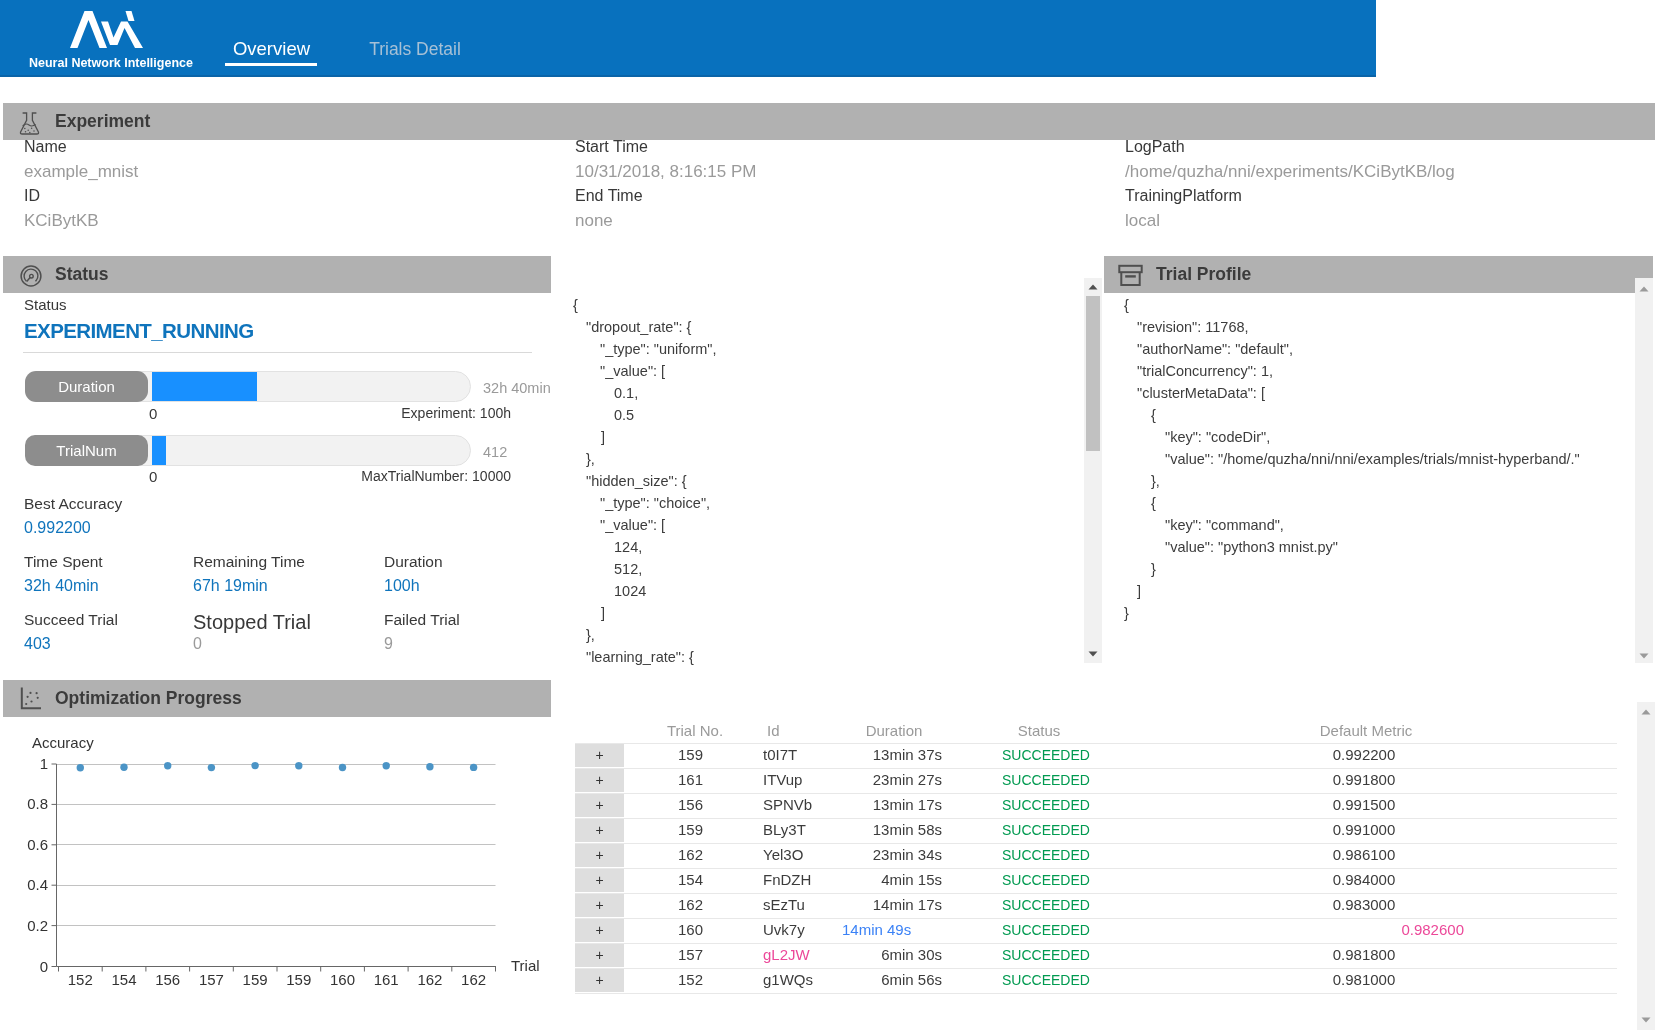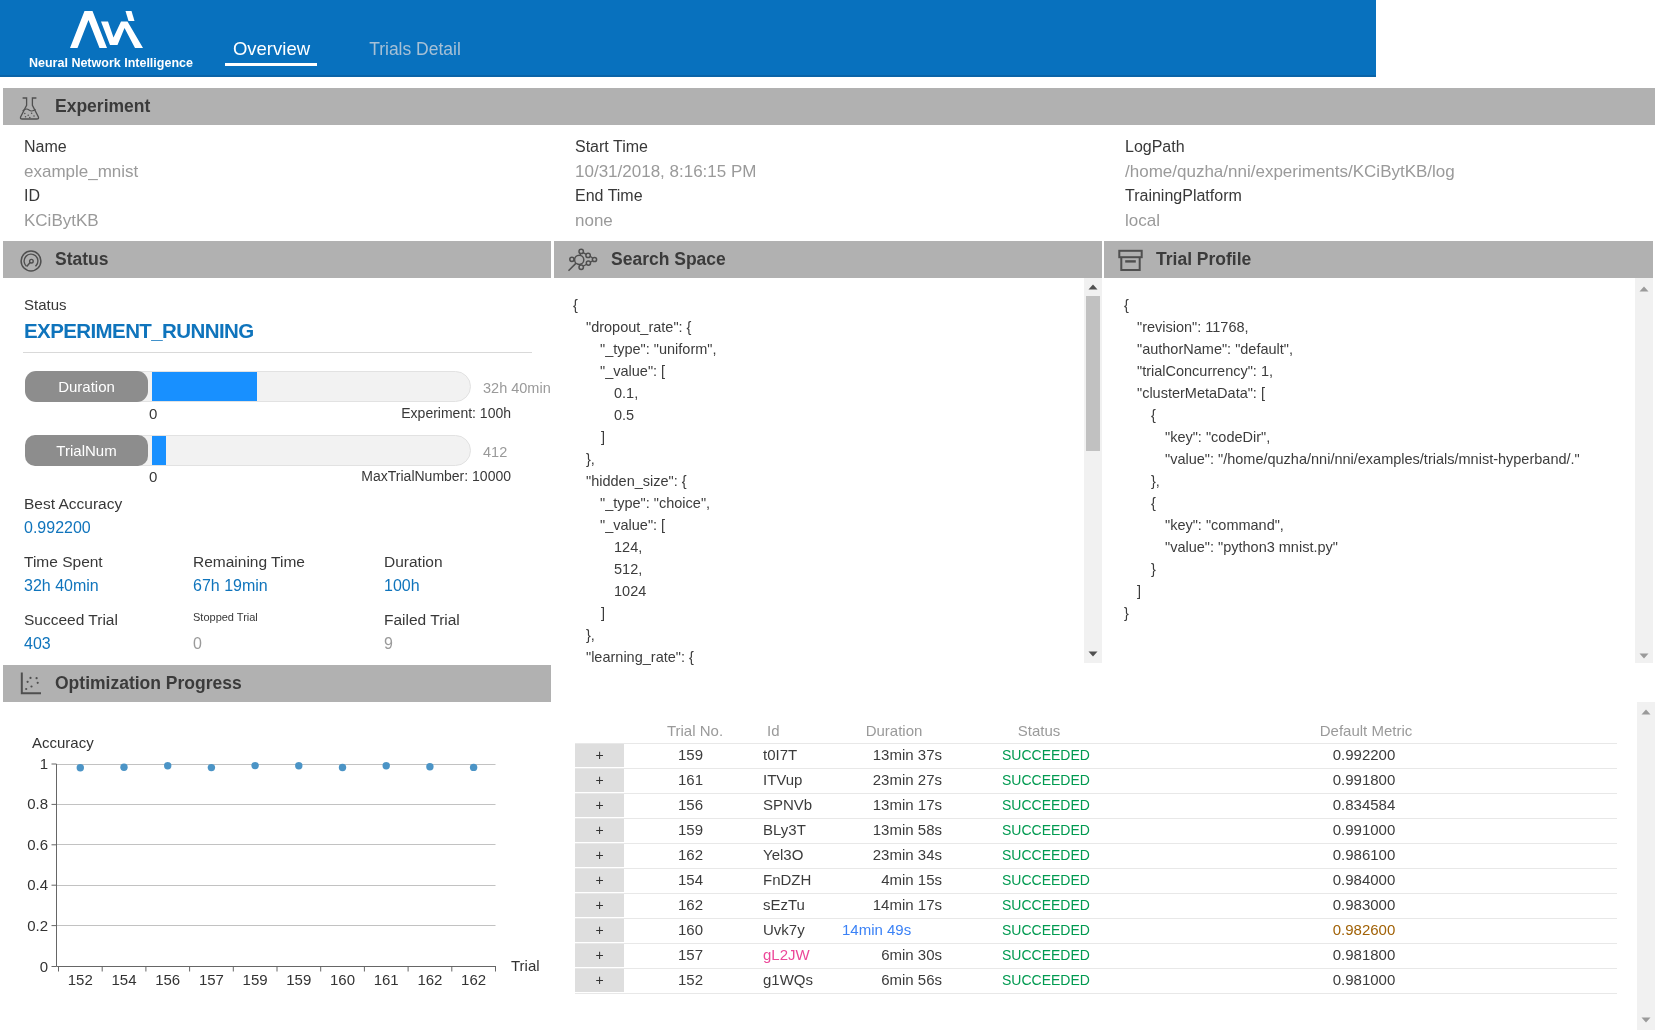--- a/index.html
+++ b/index.html
@@ -1,19 +1,19 @@
 <!DOCTYPE html>
 <html><head>
 <meta charset="utf-8">
 <style>
   * { margin:0; padding:0; box-sizing:border-box; }
   html,body { width:1656px; height:1030px; background:#fff; font-family:"Liberation Sans", sans-serif; }
   #page { position:relative; width:1656px; height:1030px; overflow:hidden; background:#fff; }
   .abs { position:absolute; }
-  .bar { position:absolute; background:#b1b1b1; height:37px; }
+  .bar { position:absolute; background:#b1b1b1; height:37px;margin-top:15px; }
   .bar .ttl { position:absolute; left:52px; top:0; line-height:37px; font-size:17.5px; font-weight:bold; color:#3b3b3b; }
   .bar svg { position:absolute; left:17px; top:8px; }
   .lbl { color:#383838; font-size:16px; }
   .val { color:#9a9a9a; font-size:17px; }
   .json div { height:22px; line-height:22px; font-size:14.5px; color:#3c3c3c; white-space:pre; }
 </style>
 </head>
 <body>
 <div id="page">
 
@@ -94,40 +94,26 @@
   <div class="abs" style="left:24px;top:519px;font-size:16px;color:#0f74bc;">0.992200</div>
 
   <div class="abs" style="left:24px;top:553px;font-size:15.5px;color:#383838;">Time Spent</div>
   <div class="abs" style="left:193px;top:553px;font-size:15.5px;color:#383838;">Remaining Time</div>
   <div class="abs" style="left:384px;top:553px;font-size:15.5px;color:#383838;">Duration</div>
   <div class="abs" style="left:24px;top:577px;font-size:16px;color:#0f74bc;">32h 40min</div>
   <div class="abs" style="left:193px;top:577px;font-size:16px;color:#0f74bc;">67h 19min</div>
   <div class="abs" style="left:384px;top:577px;font-size:16px;color:#0f74bc;">100h</div>
 
   <div class="abs" style="left:24px;top:611px;font-size:15.5px;color:#383838;">Succeed Trial</div>
-  <div class="abs" style="left:193px;top:611px;font-size:11px;color:#383838;">Stopped Trial</div>
+  <div class="abs" style="left:193px;top:611px;font-size:20px;color:#383838;">Stopped Trial</div>
   <div class="abs" style="left:384px;top:611px;font-size:15.5px;color:#383838;">Failed Trial</div>
   <div class="abs" style="left:24px;top:635px;font-size:16px;color:#0f74bc;">403</div>
   <div class="abs" style="left:193px;top:635px;font-size:16px;color:#9a9a9a;">0</div>
   <div class="abs" style="left:384px;top:635px;font-size:16px;color:#9a9a9a;">9</div>
 
-  <div class="bar" style="left:554px;top:241px;width:548px;">
-    <svg style="left:13px;top:7px;" width="31" height="24" viewBox="0 0 31 24" fill="none" stroke="#4f4f4f" stroke-width="1.5">
-      <circle cx="12.2" cy="11.8" r="4.6"></circle>
-      <circle cx="14.2" cy="3.4" r="2.2"></circle>
-      <circle cx="21.1" cy="7.4" r="2.2"></circle>
-      <circle cx="27.5" cy="11.5" r="2.1"></circle>
-      <circle cx="21.4" cy="15.1" r="2.1"></circle>
-      <circle cx="14.2" cy="19.3" r="2.2"></circle>
-      <circle cx="4.9" cy="11.3" r="2.1"></circle>
-      <path stroke-width="1.3" d="M13.2 7.3 L13.8 5.5 M16.2 4.6 L19.2 6.4 M23.2 8.3 L25.8 10.3 M25.6 12.7 L23.4 14.2 M19.6 16.2 L16.2 18.3 M13 17.2 L12.6 16.3 M7 11.4 L7.6 11.6"></path>
-      <path d="M1.5 22.7 L9.1 15.1"></path>
-    </svg>
-    <div class="ttl" style="left:57px;">Search Space</div>
-  </div>
   <div class="abs json" style="left:573px;top:294px;">
     <div>{</div>
     <div style="padding-left:13px;">"dropout_rate": {</div>
     <div style="padding-left:27px;">"_type": "uniform",</div>
     <div style="padding-left:27px;">"_value": [</div>
     <div style="padding-left:41px;">0.1,</div>
     <div style="padding-left:41px;">0.5</div>
     <div style="padding-left:28px;">]</div>
     <div style="padding-left:13px;">},</div>
     <div style="padding-left:13px;">"hidden_size": {</div>
@@ -275,21 +261,21 @@
   <div class="abs" style="left:603px;top:768.0px;width:100px;height:24px;line-height:24px;text-align:right;font-size:15px;color:#3c3c3c;">161</div>
   <div class="abs" style="left:763px;top:768.0px;height:24px;line-height:24px;font-size:15px;color:#3c3c3c;">ITVup</div>
   <div class="abs" style="left:842px;top:768.0px;width:100px;height:24px;line-height:24px;text-align:right;font-size:15px;color:#3c3c3c;">23min 27s</div>
   <div class="abs" style="left:1002px;top:768.0px;height:24px;line-height:24px;font-size:14px;color:#009a50;">SUCCEEDED</div>
   <div class="abs" style="left:1264px;top:768.0px;width:200px;height:24px;line-height:24px;text-align:center;font-size:15px;color:#3c3c3c;">0.991800</div>
   <div class="abs" style="left:575px;top:793.0px;width:49px;height:24px;background:#dedede;text-align:center;line-height:24px;font-size:14px;color:#333;">+</div>
   <div class="abs" style="left:603px;top:793.0px;width:100px;height:24px;line-height:24px;text-align:right;font-size:15px;color:#3c3c3c;">156</div>
   <div class="abs" style="left:763px;top:793.0px;height:24px;line-height:24px;font-size:15px;color:#3c3c3c;">SPNVb</div>
   <div class="abs" style="left:842px;top:793.0px;width:100px;height:24px;line-height:24px;text-align:right;font-size:15px;color:#3c3c3c;">13min 17s</div>
   <div class="abs" style="left:1002px;top:793.0px;height:24px;line-height:24px;font-size:14px;color:#009a50;">SUCCEEDED</div>
-  <div class="abs" style="left:1264px;top:793.0px;width:200px;height:24px;line-height:24px;text-align:center;font-size:15px;color:#3c3c3c;">0.834584</div>
+  <div class="abs" style="left:1264px;top:793.0px;width:200px;height:24px;line-height:24px;text-align:center;font-size:15px;color:#3c3c3c;">0.991500</div>
   <div class="abs" style="left:575px;top:818.0px;width:49px;height:24px;background:#dedede;text-align:center;line-height:24px;font-size:14px;color:#333;">+</div>
   <div class="abs" style="left:603px;top:818.0px;width:100px;height:24px;line-height:24px;text-align:right;font-size:15px;color:#3c3c3c;">159</div>
   <div class="abs" style="left:763px;top:818.0px;height:24px;line-height:24px;font-size:15px;color:#3c3c3c;text-align:center;">BLy3T</div>
   <div class="abs" style="left:842px;top:818.0px;width:100px;height:24px;line-height:24px;text-align:right;font-size:15px;color:#3c3c3c;">13min 58s</div>
   <div class="abs" style="left:1002px;top:818.0px;height:24px;line-height:24px;font-size:14px;color:#009a50;">SUCCEEDED</div>
   <div class="abs" style="left:1264px;top:818.0px;width:200px;height:24px;line-height:24px;text-align:center;font-size:15px;color:#3c3c3c;">0.991000</div>
   <div class="abs" style="left:575px;top:843.0px;width:49px;height:24px;background:#dedede;text-align:center;line-height:24px;font-size:14px;color:#333;">+</div>
   <div class="abs" style="left:603px;top:843.0px;width:100px;height:24px;line-height:24px;text-align:right;font-size:15px;color:#3c3c3c;">162</div>
   <div class="abs" style="left:763px;top:843.0px;height:24px;line-height:24px;font-size:15px;color:#3c3c3c;">Yel3O</div>
   <div class="abs" style="left:842px;top:843.0px;width:100px;height:24px;line-height:24px;text-align:right;font-size:15px;color:#3c3c3c;">23min 34s</div>
@@ -305,21 +291,21 @@
   <div class="abs" style="left:603px;top:893.0px;width:100px;height:24px;line-height:24px;text-align:right;font-size:15px;color:#3c3c3c;">162</div>
   <div class="abs" style="left:763px;top:893.0px;height:24px;line-height:24px;font-size:15px;color:#3c3c3c;">sEzTu</div>
   <div class="abs" style="left:842px;top:893.0px;width:100px;height:21px;line-height:24px;text-align:right;font-size:15px;color:#3c3c3c;">14min 17s</div>
   <div class="abs" style="left:1002px;top:893.0px;height:24px;line-height:24px;font-size:14px;color:#009a50;">SUCCEEDED</div>
   <div class="abs" style="left:1264px;top:893.0px;width:200px;height:24px;line-height:24px;text-align:center;font-size:15px;color:#3c3c3c;">0.983000</div>
   <div class="abs" style="left:575px;top:918.0px;width:49px;height:24px;background:#dedede;text-align:center;line-height:24px;font-size:14px;color:#333;">+</div>
   <div class="abs" style="left:603px;top:918.0px;width:100px;height:24px;line-height:24px;text-align:right;font-size:15px;color:#3c3c3c;">160</div>
   <div class="abs" style="left:763px;top:918.0px;height:24px;line-height:24px;font-size:15px;color:#3c3c3c;">Uvk7y</div>
   <div class="abs" style="left:842px;top:918.0px;width:100px;height:32px;line-height:24px;text-align:left;font-size:15px;color:#3b82f6;">14min 49s</div>
   <div class="abs" style="left:1002px;top:918.0px;height:24px;line-height:24px;font-size:14px;color:#009a50;">SUCCEEDED</div>
-  <div class="abs" style="left:1264px;top:918.0px;width:200px;height:24px;line-height:24px;text-align:center;font-size:15px;color:#a16207;">0.982600</div>
+  <div class="abs" style="left:1264px;top:918.0px;width:200px;height:24px;line-height:24px;text-align:right;font-size:15px;color:#ec4899;">0.982600</div>
   <div class="abs" style="left:575px;top:943.0px;width:49px;height:24px;background:#dedede;text-align:center;line-height:24px;font-size:14px;color:#333;">+</div>
   <div class="abs" style="left:603px;top:943.0px;width:100px;height:24px;line-height:24px;text-align:right;font-size:15px;color:#3c3c3c;">157</div>
   <div class="abs" style="left:763px;top:943.0px;height:24px;line-height:24px;font-size:15px;color:#ec4899;">gL2JW</div>
   <div class="abs" style="left:842px;top:943.0px;width:100px;height:24px;line-height:24px;text-align:right;font-size:15px;color:#3c3c3c;">6min 30s</div>
   <div class="abs" style="left:1002px;top:943.0px;height:24px;line-height:24px;font-size:14px;color:#009a50;">SUCCEEDED</div>
   <div class="abs" style="left:1264px;top:943.0px;width:200px;height:24px;line-height:24px;text-align:center;font-size:15px;color:#3c3c3c;">0.981800</div>
   <div class="abs" style="left:575px;top:968.0px;width:49px;height:24px;background:#dedede;text-align:center;line-height:24px;font-size:14px;color:#333;">+</div>
   <div class="abs" style="left:603px;top:968.0px;width:100px;height:24px;line-height:24px;text-align:right;font-size:15px;color:#3c3c3c;">152</div>
   <div class="abs" style="left:763px;top:968.0px;height:24px;line-height:24px;font-size:15px;color:#3c3c3c;">g1WQs</div>
   <div class="abs" style="left:842px;top:968.0px;width:100px;height:24px;line-height:24px;text-align:right;font-size:15px;color:#3c3c3c;">6min 56s</div>

